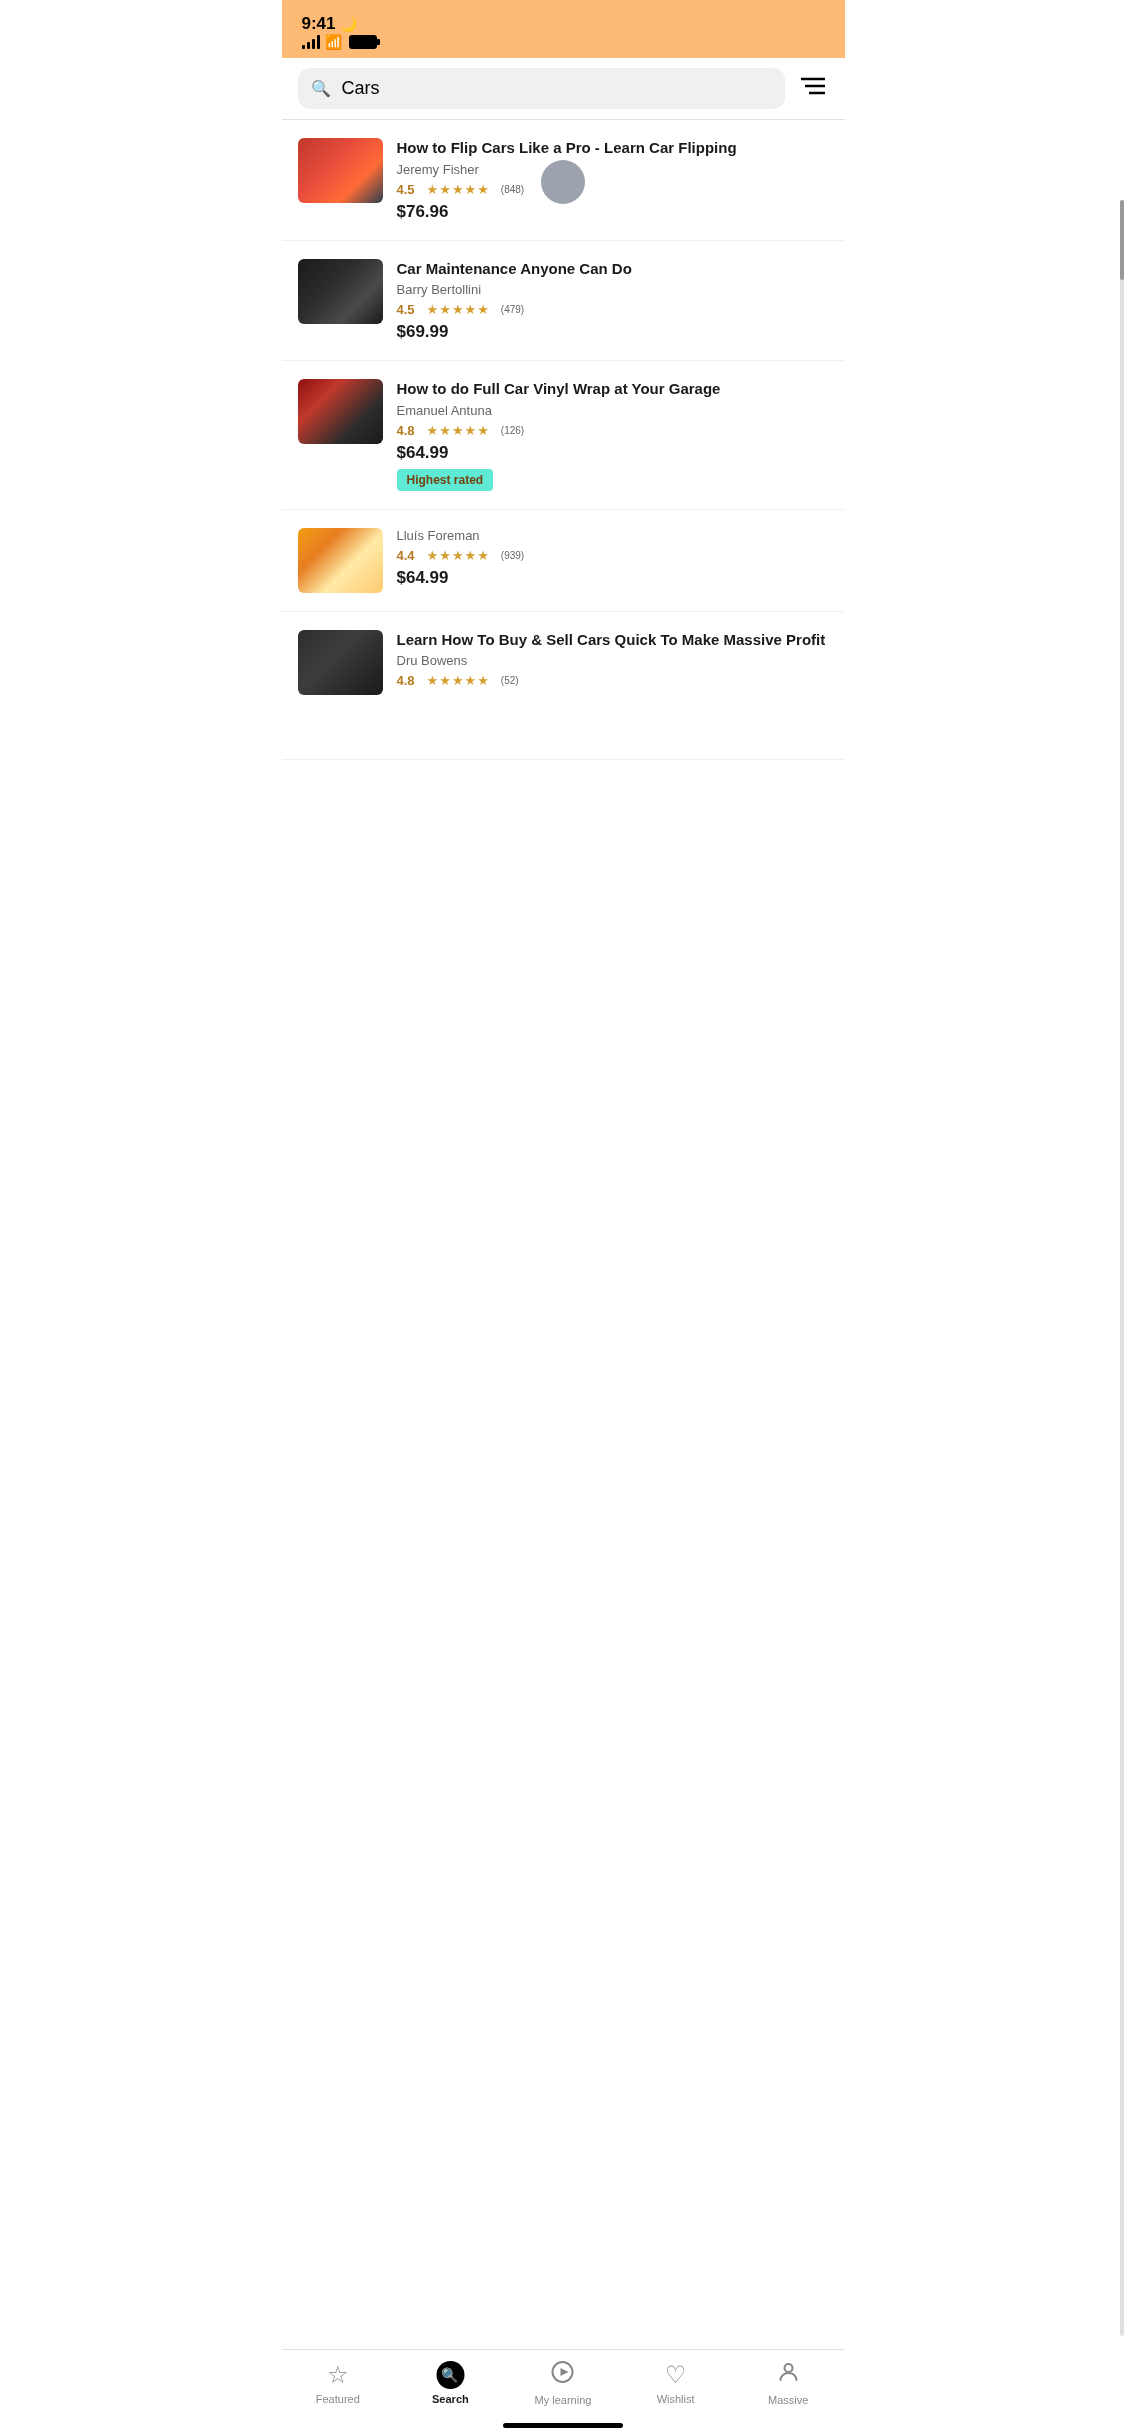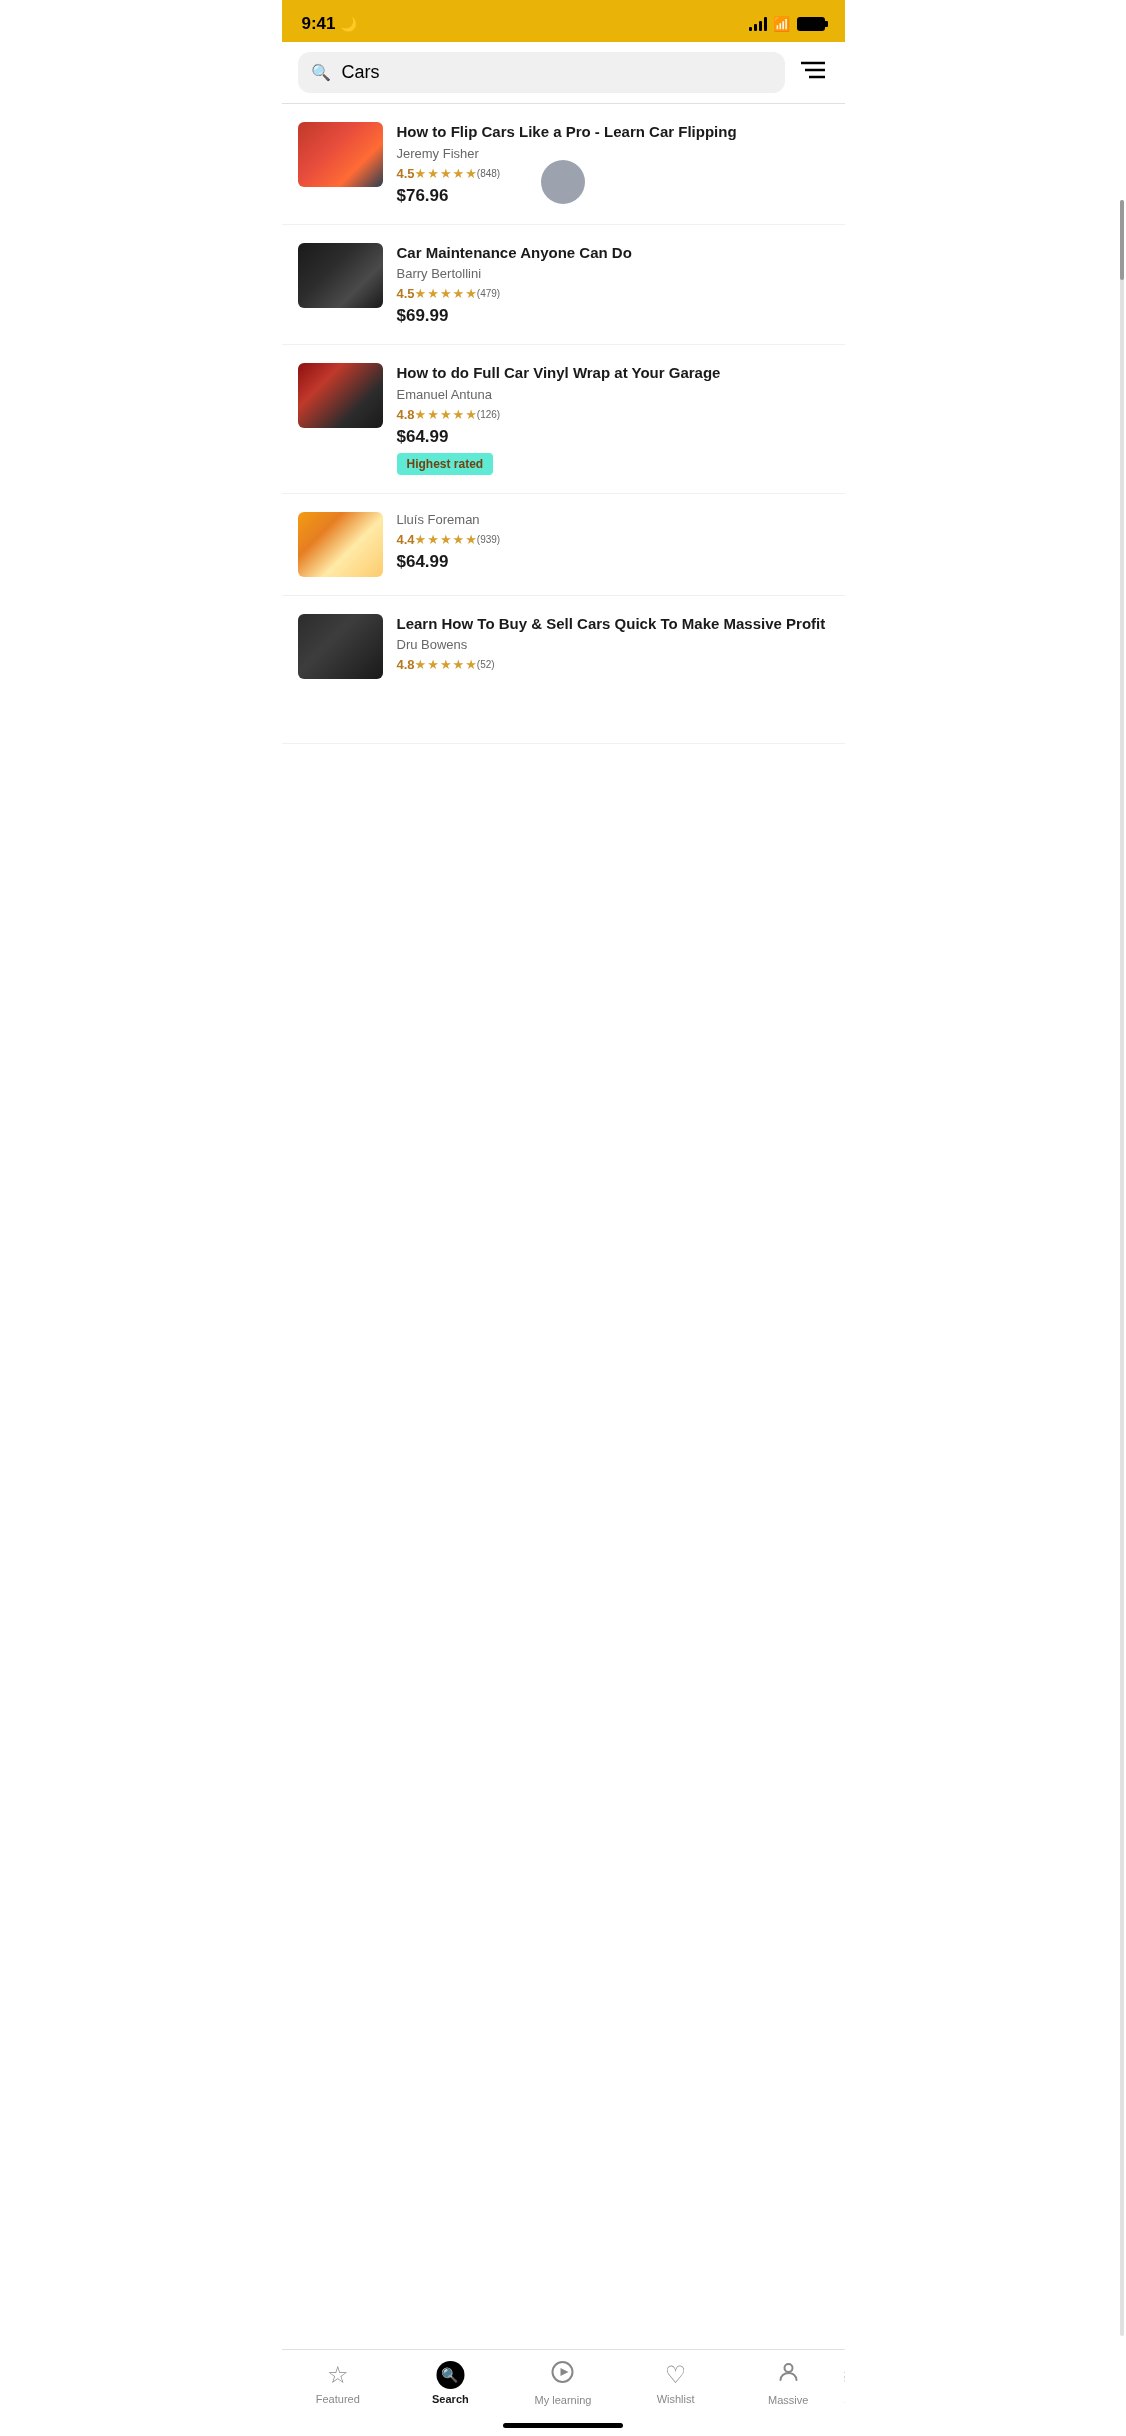--- a/index.html
+++ b/index.html
@@ -11,23 +11,24 @@
       margin: 0 auto;
       min-height: 1218px;
       position: relative;
       overflow-x: hidden;
     }
 
     
     .status-bar {
       display: flex;
       justify-content: space-between;
-      align-items: center;
+      align-items: flex-start;
       padding: 14px 20px 8px;
-      background: #eab308;
+      background: #fdba74;
+      flex-direction: column;
     }
     .status-time {
       font-size: 17px;
       font-weight: 600;
       color: #000;
     }
     .status-icons {
       display: flex;
       align-items: center;
       gap: 6px;
@@ -138,21 +139,21 @@
 
     .course-instructor {
       font-size: 13px;
       color: #666;
       margin-bottom: 5px;
     }
 
     .course-rating {
       display: flex;
       align-items: center;
-      gap: 0;
+      gap: 12px;
       margin-bottom: 5px;
     }
 
     .rating-number {
       font-size: 13px;
       font-weight: 700;
       color: #b7791f;
     }
 
     .stars {

